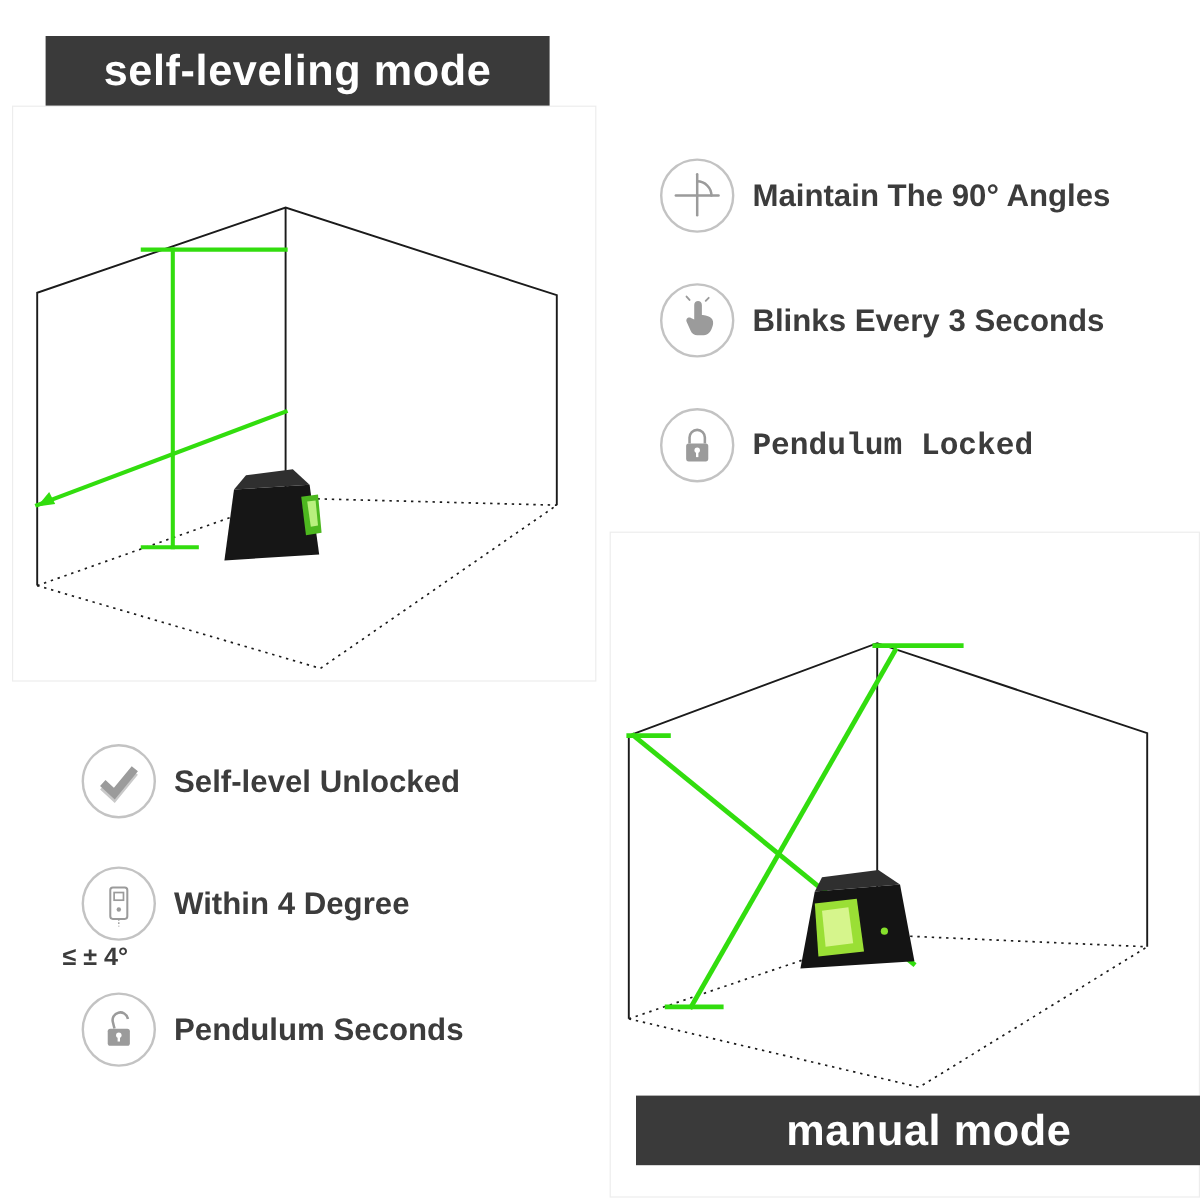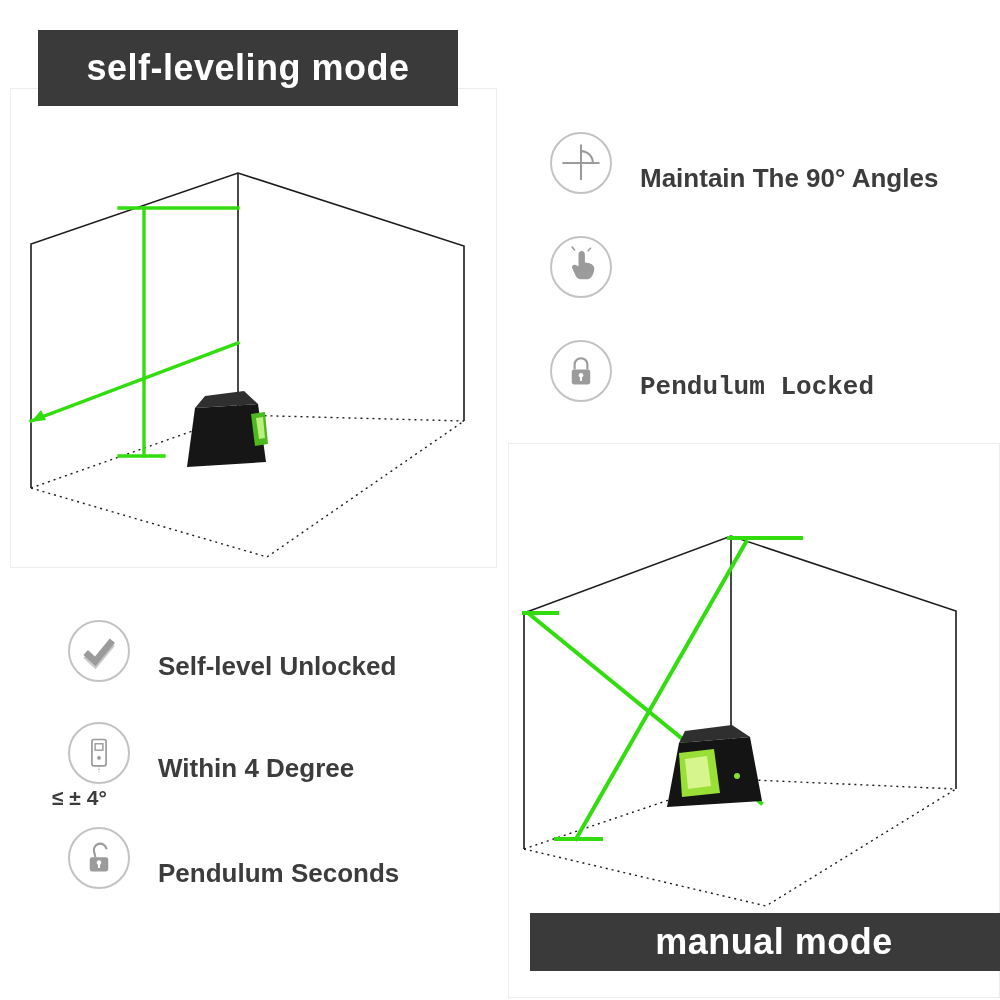--- a/index.html
+++ b/index.html
@@ -4,27 +4,27 @@
 <style>
   html,body{margin:0;padding:0;}
   body{
     width:1000px;height:1000px;background:#ffffff;position:relative;overflow:hidden;
     font-family:"Liberation Sans","DejaVu Sans",sans-serif;
   }
   .banner{
     position:absolute;background:#3a3a3a;color:#ffffff;font-weight:700;font-size:36px;
     display:flex;align-items:center;justify-content:center;letter-spacing:0.5px;z-index:6;
   }
-  #banner-self{left:38px;top:30px;width:420px;height:76px;}
+  #banner-self{left:38px;top:30px;width:420px;height:58px;}
   #banner-manual{left:530px;top:913px;width:488px;height:58px;}
   .scene-card{position:absolute;background:#ffffff;border:1px solid #ededed;box-sizing:border-box;}
   #card-self{left:10px;top:88px;width:487px;height:480px;}
   #card-manual{left:508px;top:443px;width:492px;height:555px;}
   .scene-card svg{display:block;}
-  .feature-row{position:absolute;display:flex;align-items:flex-end;gap:28px;height:62px;}
+  .feature-row{position:absolute;display:flex;align-items:center;gap:15px;height:62px;}
   #fr-0{left:550px;top:132px;} #fr-1{left:550px;top:236px;} #fr-2{left:550px;top:340px;font-family:Liberation Mono, monospace;}
   #fl-0{left:68px;top:620px;}  #fl-1{left:68px;top:722px;}  #fl-2{left:68px;top:827px;}
   .icon-circle{
     width:62px;height:62px;border:2px solid #c3c3c3;border-radius:50%;box-sizing:border-box;
     display:flex;align-items:center;justify-content:center;flex:0 0 auto;background:#fff;
   }
   .feature-label{font-size:26px;font-weight:700;color:#3c3c3c;white-space:nowrap;}
   .angle-note{position:absolute;left:52px;top:786px;font-size:21px;font-weight:600;color:#3c3c3c;}
 </style>
 </head>
@@ -103,20 +103,21 @@
 <div class="feature-row" id="fr-1">
   <div class="icon-circle">
     <svg width="44" height="44" viewBox="0 0 62 62">
       <path d="M27.5 13c0-2.8 2-4.7 4.5-4.7s4.5 1.9 4.5 4.7v11.6c2.8 .2 9.8 .9 12.3 5.2 1.6 2.8 .9 6.3 -.4 9.9 -1.6 4.4 -4.2 8.6 -9.8 8.6h-7.4c-3.7 0 -6.4 -1.8 -7.9 -5.2l-4.6 -10.2c-1.6 -3.6 1.7 -6.3 5 -4.8l3.8 1.7z" fill="#9b9b9b"></path>
       <g stroke="#9b9b9b" stroke-width="2.2" stroke-linecap="round">
         <line x1="22" y1="7" x2="18.5" y2="3"></line>
         <line x1="41" y1="8" x2="44.5" y2="4.5"></line>
       </g>
     </svg>
   </div>
+  <div class="feature-label">Blinks Every 3 Seconds</div>
 </div>
 
 <div class="feature-row" id="fr-2">
   <div class="icon-circle">
     <svg width="44" height="44" viewBox="0 0 62 62">
       <path d="M22 29 v-7 a9 9 0 0 1 18 0 v7" fill="none" stroke="#9b9b9b" stroke-width="3"></path>
       <rect x="18" y="29" width="26" height="21" rx="3" fill="#9b9b9b"></rect>
       <circle cx="31" cy="37" r="3.2" fill="#ffffff"></circle>
       <rect x="29.6" y="38.5" width="2.8" height="6.5" fill="#ffffff"></rect>
     </svg>

